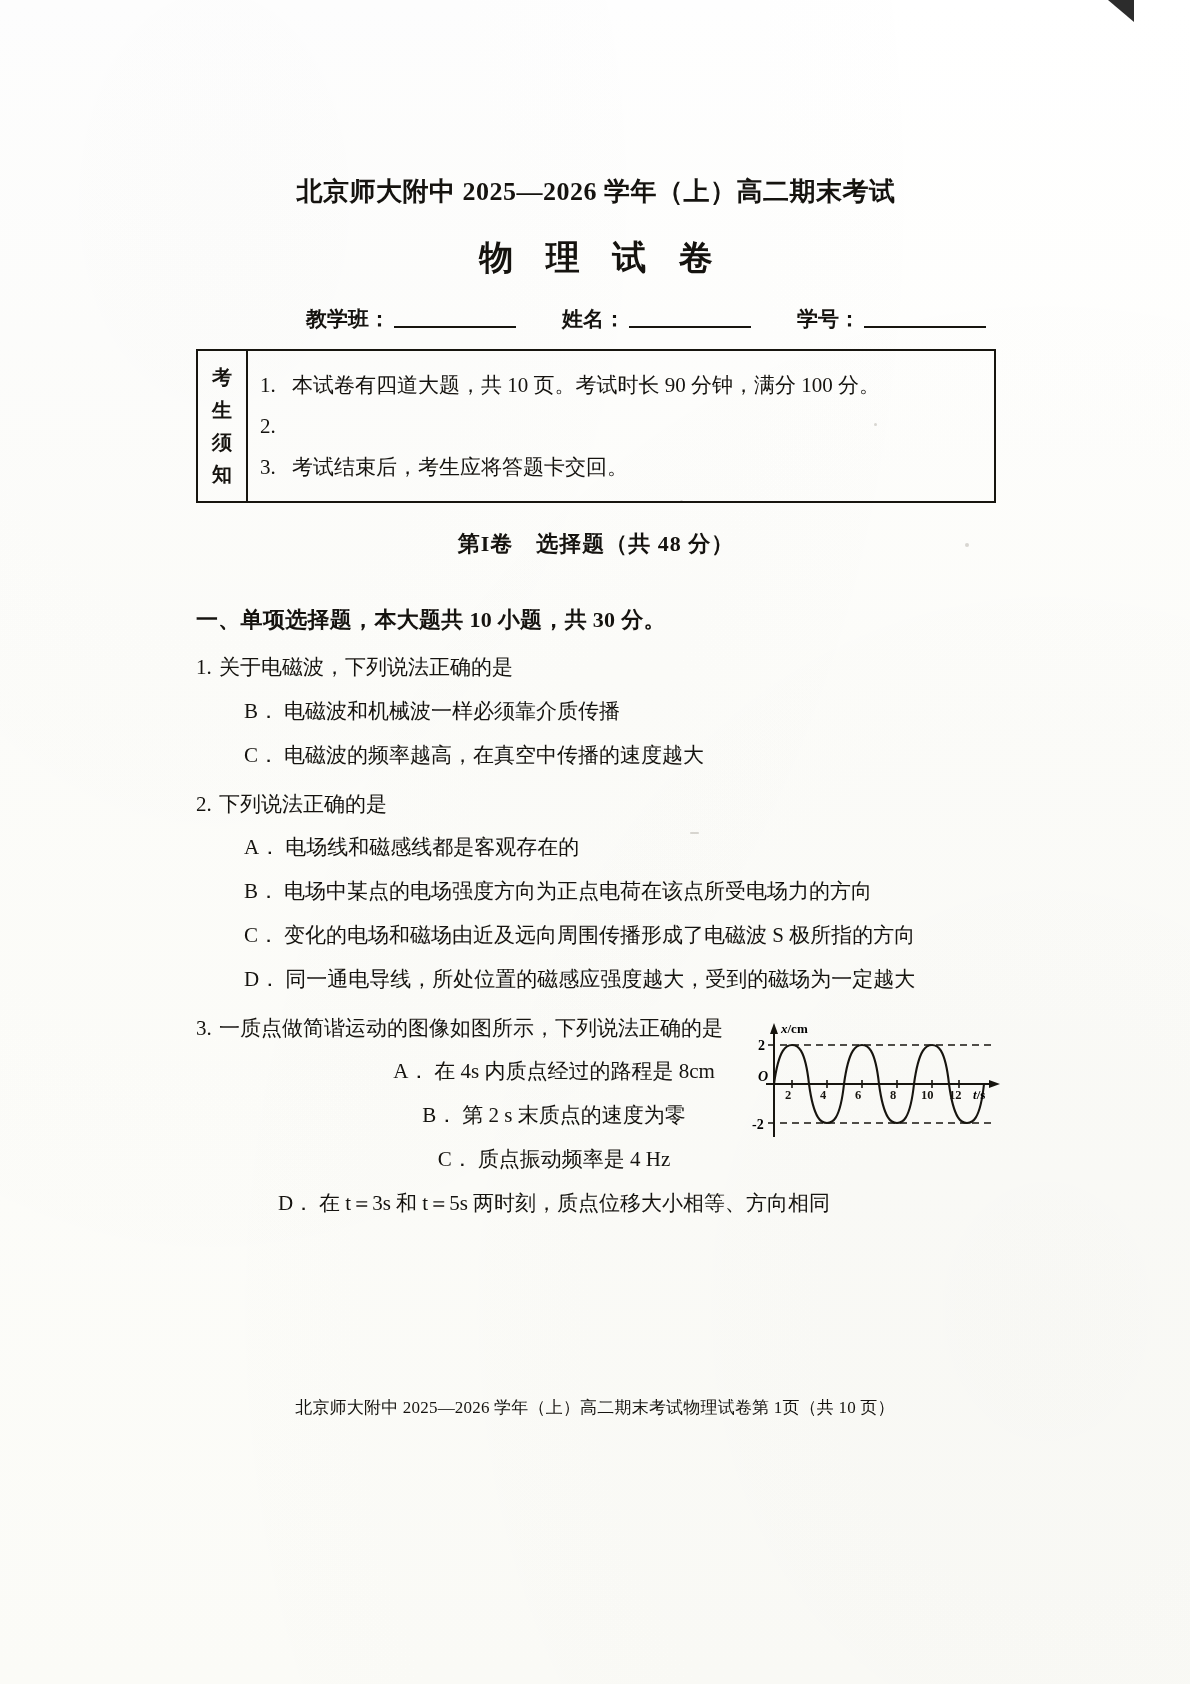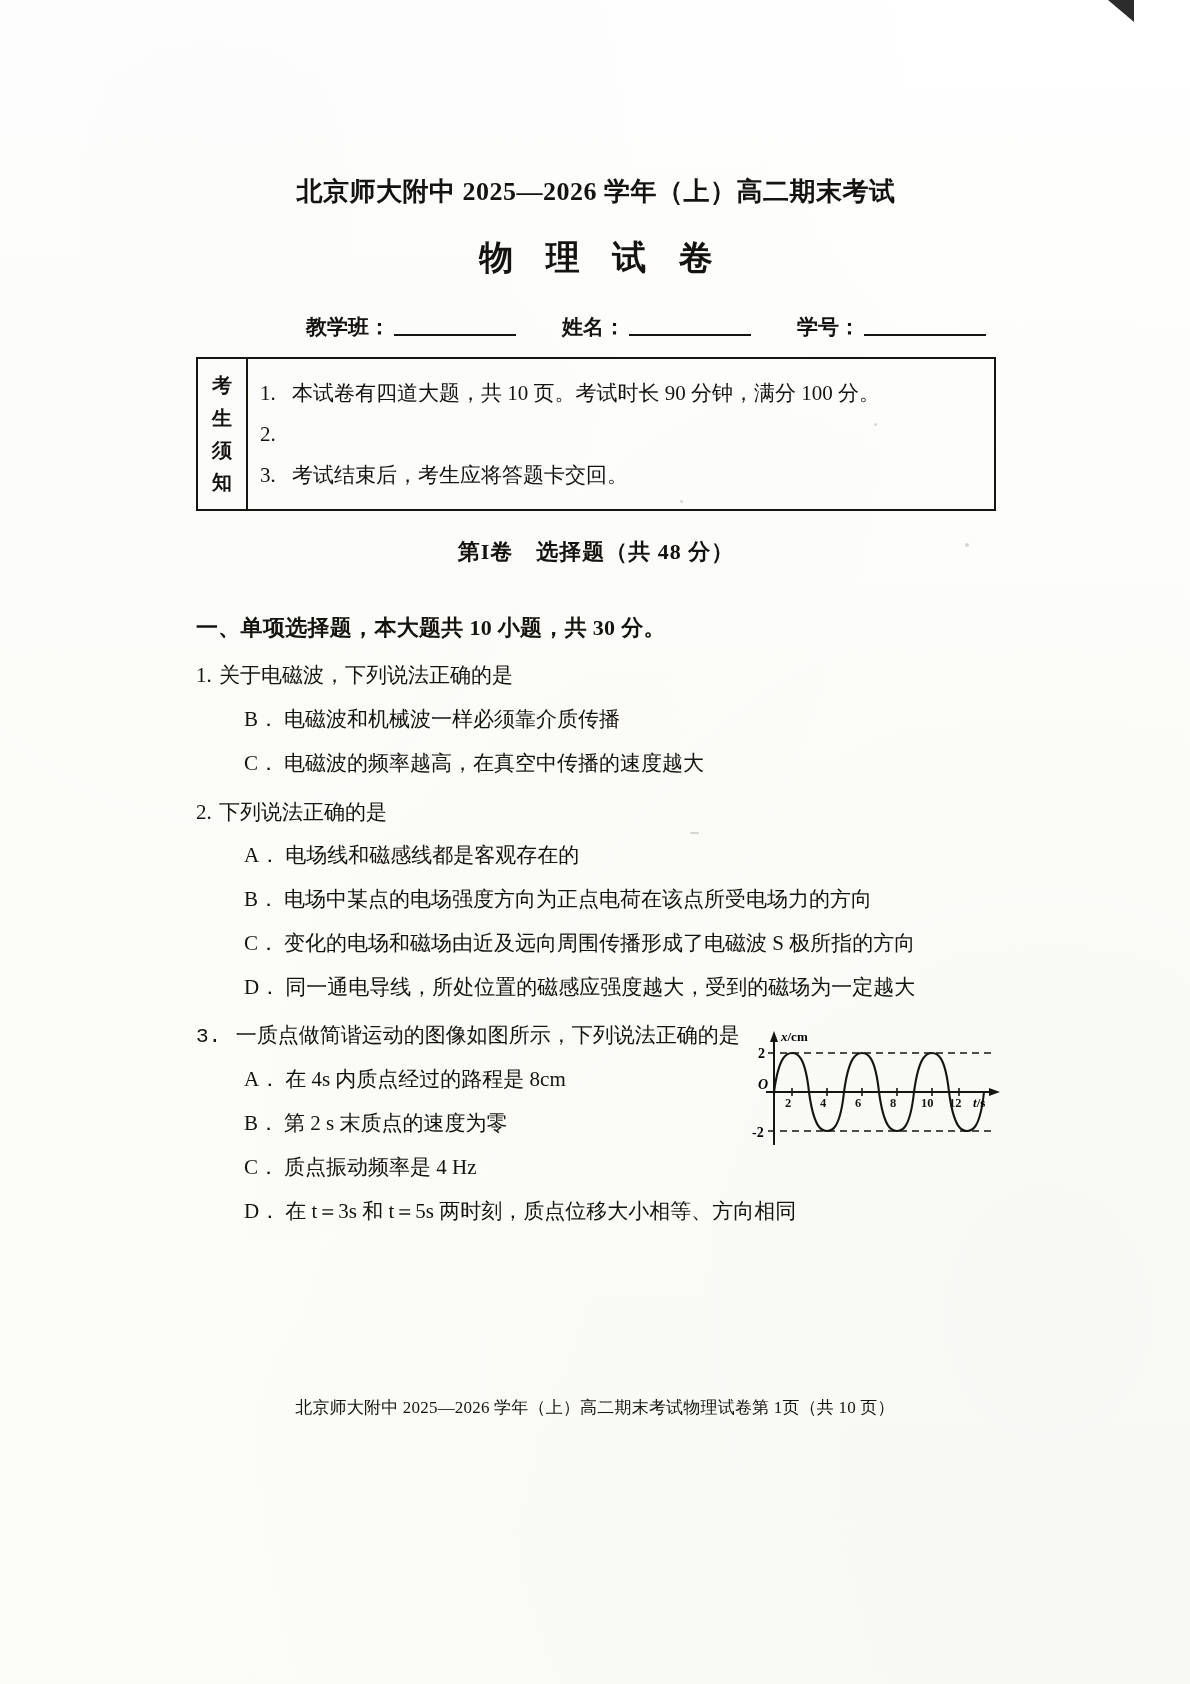--- a/index.html
+++ b/index.html
@@ -49,21 +49,21 @@
     font-size:34px;
     font-weight:700;
     letter-spacing:12px;
     margin-top:28px;
     text-indent:12px;
   }
   .fields{
     display:flex;
     justify-content:space-between;
     align-items:flex-end;
-    margin-top:32px;
+    margin-top:24px;
     padding:0 10px 0 110px;
     font-size:21px;
     font-weight:700;
   }
   .field{display:flex;align-items:flex-end;gap:4px;white-space:nowrap;}
   .field .lbl{font-weight:700;}
   .field .rule{
     display:inline-block;
     width:122px;height:1px;
     border-bottom:2px solid #17150f;
@@ -133,22 +133,22 @@
     font-size:21px;
     line-height:1.52;
     padding-left:48px;
     margin-top:12px;
     white-space:nowrap;
   }
   .opt .ol{margin-right:5px;}
 
   
   .q3{position:relative;}
-  .q3 .q-stem{max-width:560px;font-family:Liberation Mono, monospace;}
-  .q3 .opt{max-width:620px;}
+  .q3 .q-stem{max-width:560px;}
+  .q3 .opt{max-width:620px;text-align:center;}
   .figure{
     position:absolute;
     right:-6px;
     top:6px;
     width:258px;
     height:132px;
   }
   .figure svg{display:block;}
 
   

